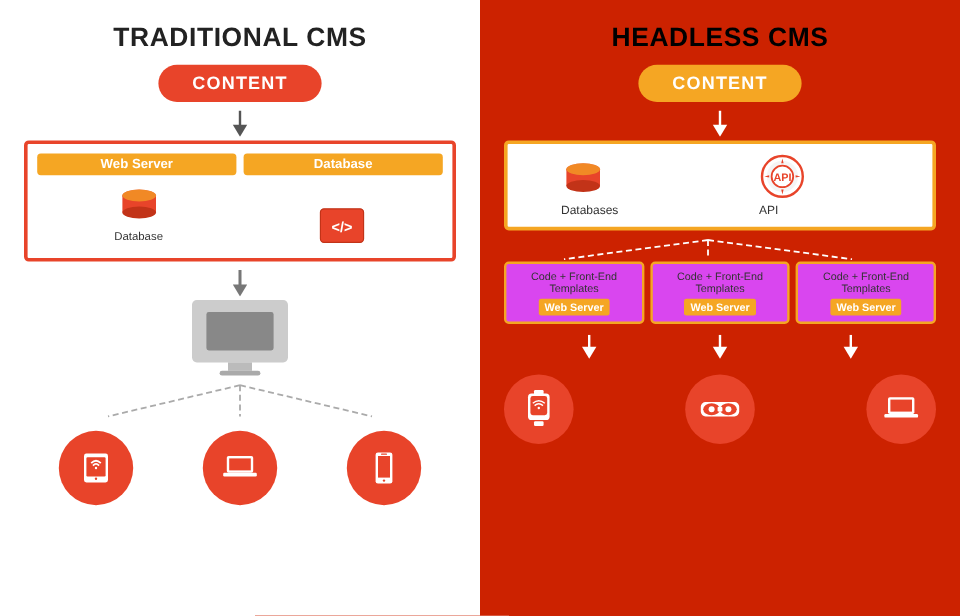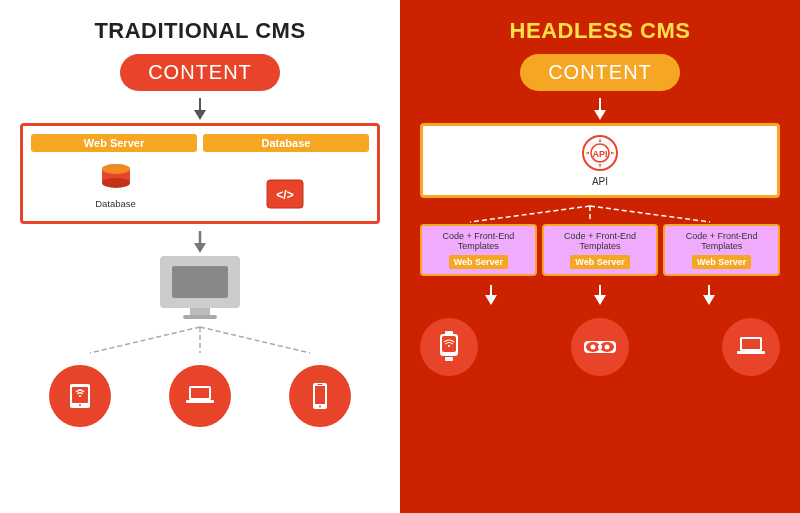--- a/index.html
+++ b/index.html
@@ -30,29 +30,29 @@
     .section-title {
       font-size: 22px;
       font-weight: 900;
       text-align: center;
       margin-bottom: 10px;
       color: #222;
       letter-spacing: 0.5px;
     }
 
     .right-panel .section-title {
-      color: #fde047;
+      color: #000000;
     }
 
     
     .content-pill {
       background: #e8442a;
       color: #fff;
-      font-weight: 400;
-      font-size: 20px;
+      font-weight: 700;
+      font-size: 15px;
       letter-spacing: 1px;
       text-align: center;
       padding: 7px 28px;
       border-radius: 30px;
       display: inline-block;
       margin: 0 auto;
     }
 
     .right-panel .content-pill {
       background: #f5a623;
@@ -161,40 +161,40 @@
       padding: 8px 12px;
       display: flex;
       justify-content: space-around;
       align-items: flex-end;
       margin-bottom: 6px;
     }
 
     .right-icon-item {
       display: flex;
       flex-direction: column;
-      align-items: center;
+      align-items: flex-start;
       font-size: 10px;
       color: #333;
       gap: 4px;
       width: 100px;
     }
 
     
     .server-boxes-row {
       display: flex;
       justify-content: space-between;
       gap: 5px;
       margin-bottom: 4px;
     }
 
     .server-box {
       flex: 1;
       border: 2px solid #f5a623;
       border-radius: 4px;
-      background: #f0abfc;
+      background: #d946ef;
       text-align: center;
       font-size: 9px;
       color: #333;
       padding: 5px 3px;
     }
 
     .server-box-label {
       background: #f5a623;
       color: #fff;
       font-size: 9px;
@@ -355,20 +355,29 @@
 
     <div class="right-arrow-down arrow-down">
       <svg viewBox="0 0 20 22" width="20" height="22" fill="none">
         <line x1="10" y1="0" x2="10" y2="16" stroke="#fff" stroke-width="2"></line>
         <polygon points="10,22 4,12 16,12" fill="#fff"></polygon>
       </svg>
     </div>
 
     <div class="right-orange-box">
 
+      <div class="right-icon-item">
+        <svg width="36" height="32" viewBox="0 0 36 32">
+          <ellipse cx="18" cy="7" rx="14" ry="5" fill="#e8442a"></ellipse>
+          <rect x="4" y="7" width="28" height="14" fill="#e8442a"></rect>
+          <ellipse cx="18" cy="21" rx="14" ry="5" fill="#c23318"></ellipse>
+          <ellipse cx="18" cy="7" rx="14" ry="5" fill="#f5a623" opacity="0.7"></ellipse>
+        </svg>
+        <span>Databases</span>
+      </div>
 
       <div class="right-icon-item">
         <svg width="38" height="38" viewBox="0 0 38 38">
           <circle cx="19" cy="19" r="17" fill="none" stroke="#e8442a" stroke-width="2"></circle>
           <circle cx="19" cy="19" r="13" fill="#f5f5f5"></circle>
 
           <path d="M19,4 L20,8 L18,8 Z M34,19 L30,20 L30,18 Z M19,34 L18,30 L20,30 Z M4,19 L8,18 L8,20 Z" fill="#e8442a"></path>
           <circle cx="19" cy="19" r="9" fill="#fff" stroke="#e8442a" stroke-width="1.5"></circle>
           <text x="19" y="23" text-anchor="middle" font-size="9" font-weight="900" fill="#e8442a">API</text>
 

